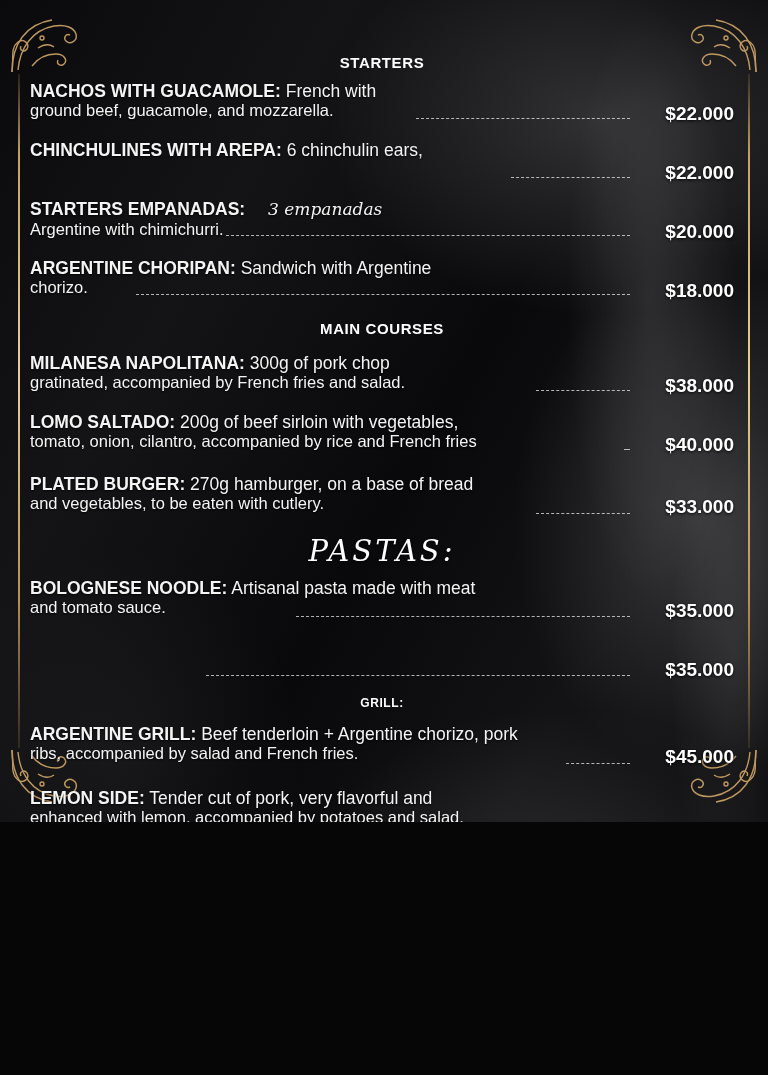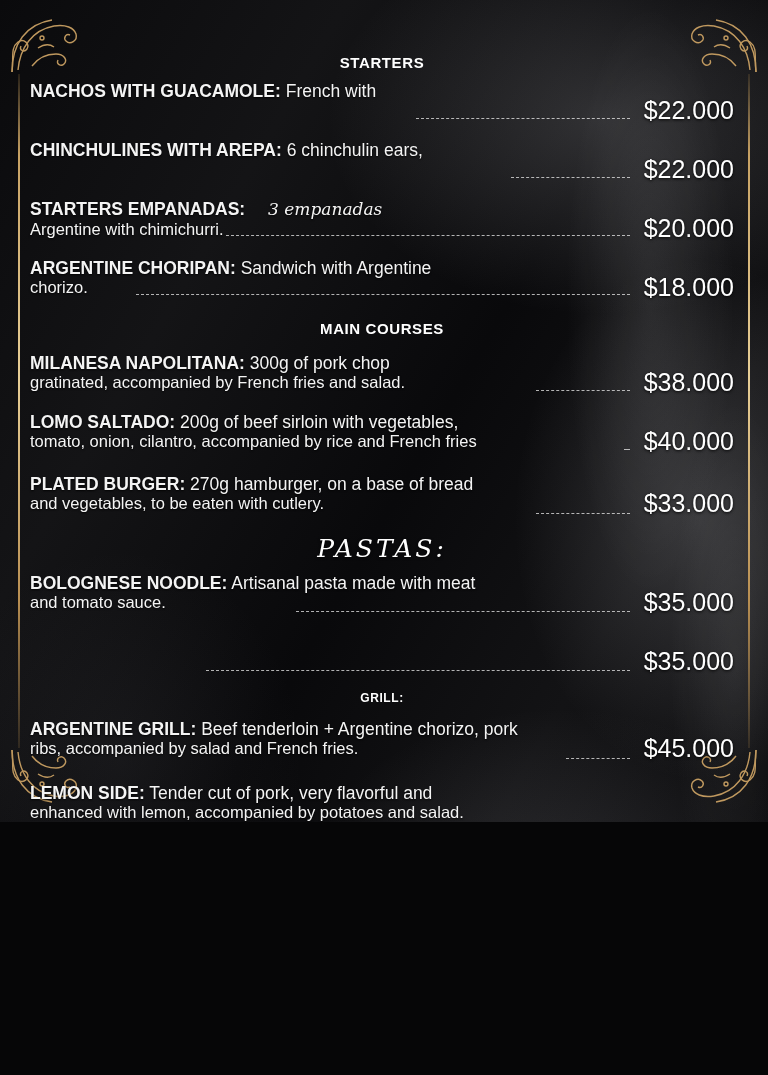--- a/index.html
+++ b/index.html
@@ -71,21 +71,21 @@
   .section-title {
     text-align: center;
     color: #ffffff;
     font-weight: bold;
     letter-spacing: 0.6px;
     font-size: 15px;
     margin: 6px 0 10px 0;
   }
   .section-title.fancy {
     font-family: "DejaVu Serif", serif;
-    font-size: 25px;
+    font-size: 29px;
     font-style: italic;
     letter-spacing: 3px;
     font-weight: normal;
     margin: 14px 0 10px 0;
     text-shadow: 0 1px 3px rgba(0,0,0,0.8);
   }
   .section-title.small {
     font-size: 12px;
     margin: 12px 0 14px 0;
   }
@@ -116,22 +116,22 @@
     font-family: "DejaVu Serif", serif;
     font-style: italic;
     font-size: 17px;
     padding-left: 18px;
   }
   .price {
     position: absolute;
     right: 4px;
     bottom: 2px;
     color: #ffffff;
-    font-weight: normal;
-    font-size: 25px;
+    font-weight: bold;
+    font-size: 19px;
     z-index: 3;
     text-shadow: 0 1px 3px rgba(0,0,0,0.9);
     background: transparent;
     margin-left: 29px;
   }
   .leader {
     position: absolute;
     bottom: 10px;
     height: 0;
     border-top: 1px dashed rgba(235,235,235,0.75);
@@ -193,20 +193,21 @@
   </div>
 
   <div class="content">
 
     <div class="section-title">STARTERS</div>
 
     <div class="item">
       <div class="item-text">
         <span class="name">NACHOS WITH GUACAMOLE:</span>
         <span>French with</span>
+        <span class="desc2">ground beef, guacamole, and mozzarella.</span>
       </div>
       <div class="leader" style="left:390px; right:108px; bottom:8px;"></div>
       <div class="price">$22.000</div>
     </div>
 
     <div class="item">
       <div class="item-text">
         <span class="name">CHINCHULINES WITH AREPA:</span>
         <span>6 chinchulin ears,</span>
       </div>

